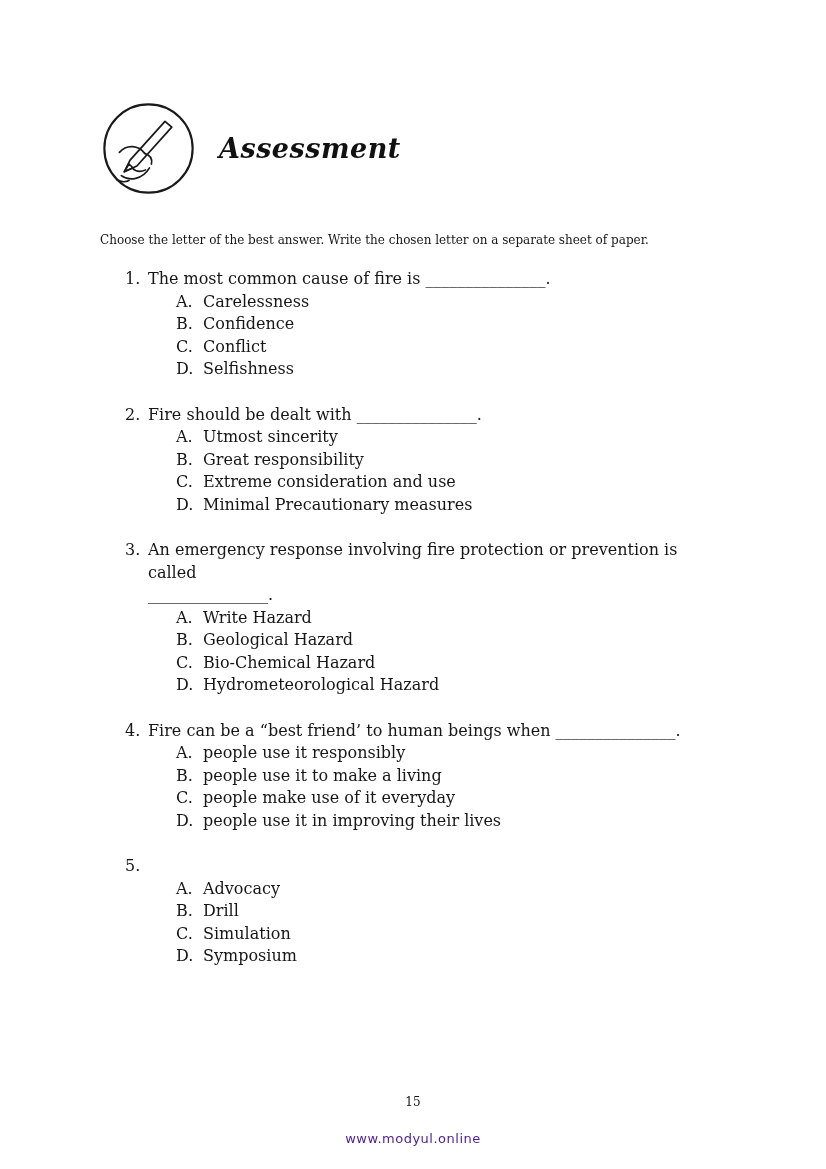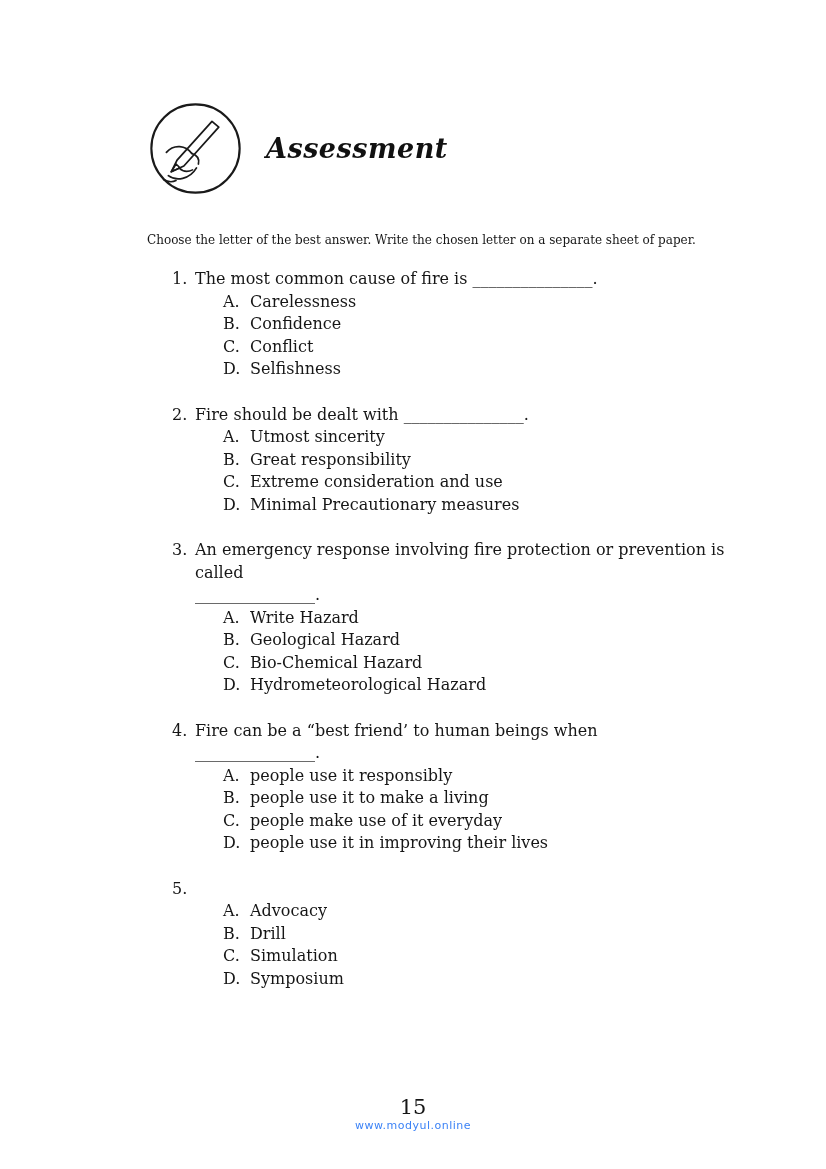--- a/index.html
+++ b/index.html
@@ -6,21 +6,20 @@
   html, body { margin: 0; padding: 0; background: #ffffff; }
   .page {
     position: relative;
     width: 826px;
     height: 1169px;
     margin: 0 auto;
     background: #ffffff;
     font-family: "DejaVu Serif", "Liberation Serif", serif;
     color: #161616;
     overflow: hidden;
-    padding-left: 47px;
   }
   .content {
     padding: 100px 100px 0 100px;
   }
   .header {
     display: flex;
     align-items: center;
   }
   .icon-wrap {
     width: 97px;
@@ -69,28 +68,28 @@
     min-width: 27px;
   }
   .footer {
     position: absolute;
     left: 0;
     right: 0;
     top: 1095px;
     text-align: center;
   }
   .page-number {
-    font-size: 21px;
+    font-size: 12px;
     color: #161616;
   }
   .watermark {
-    margin-top: 0;
+    margin-top: 22px;
     font-family: "DejaVu Sans", "Liberation Sans", sans-serif;
-    font-size: 11px;
-    color: #3b82f6;
+    font-size: 13px;
+    color: #4c1d95;
     letter-spacing: 0.5px;
   }
 </style>
 </head>
 <body>
 
 <div class="page">
   <div class="content">
 
     <div class="header">

